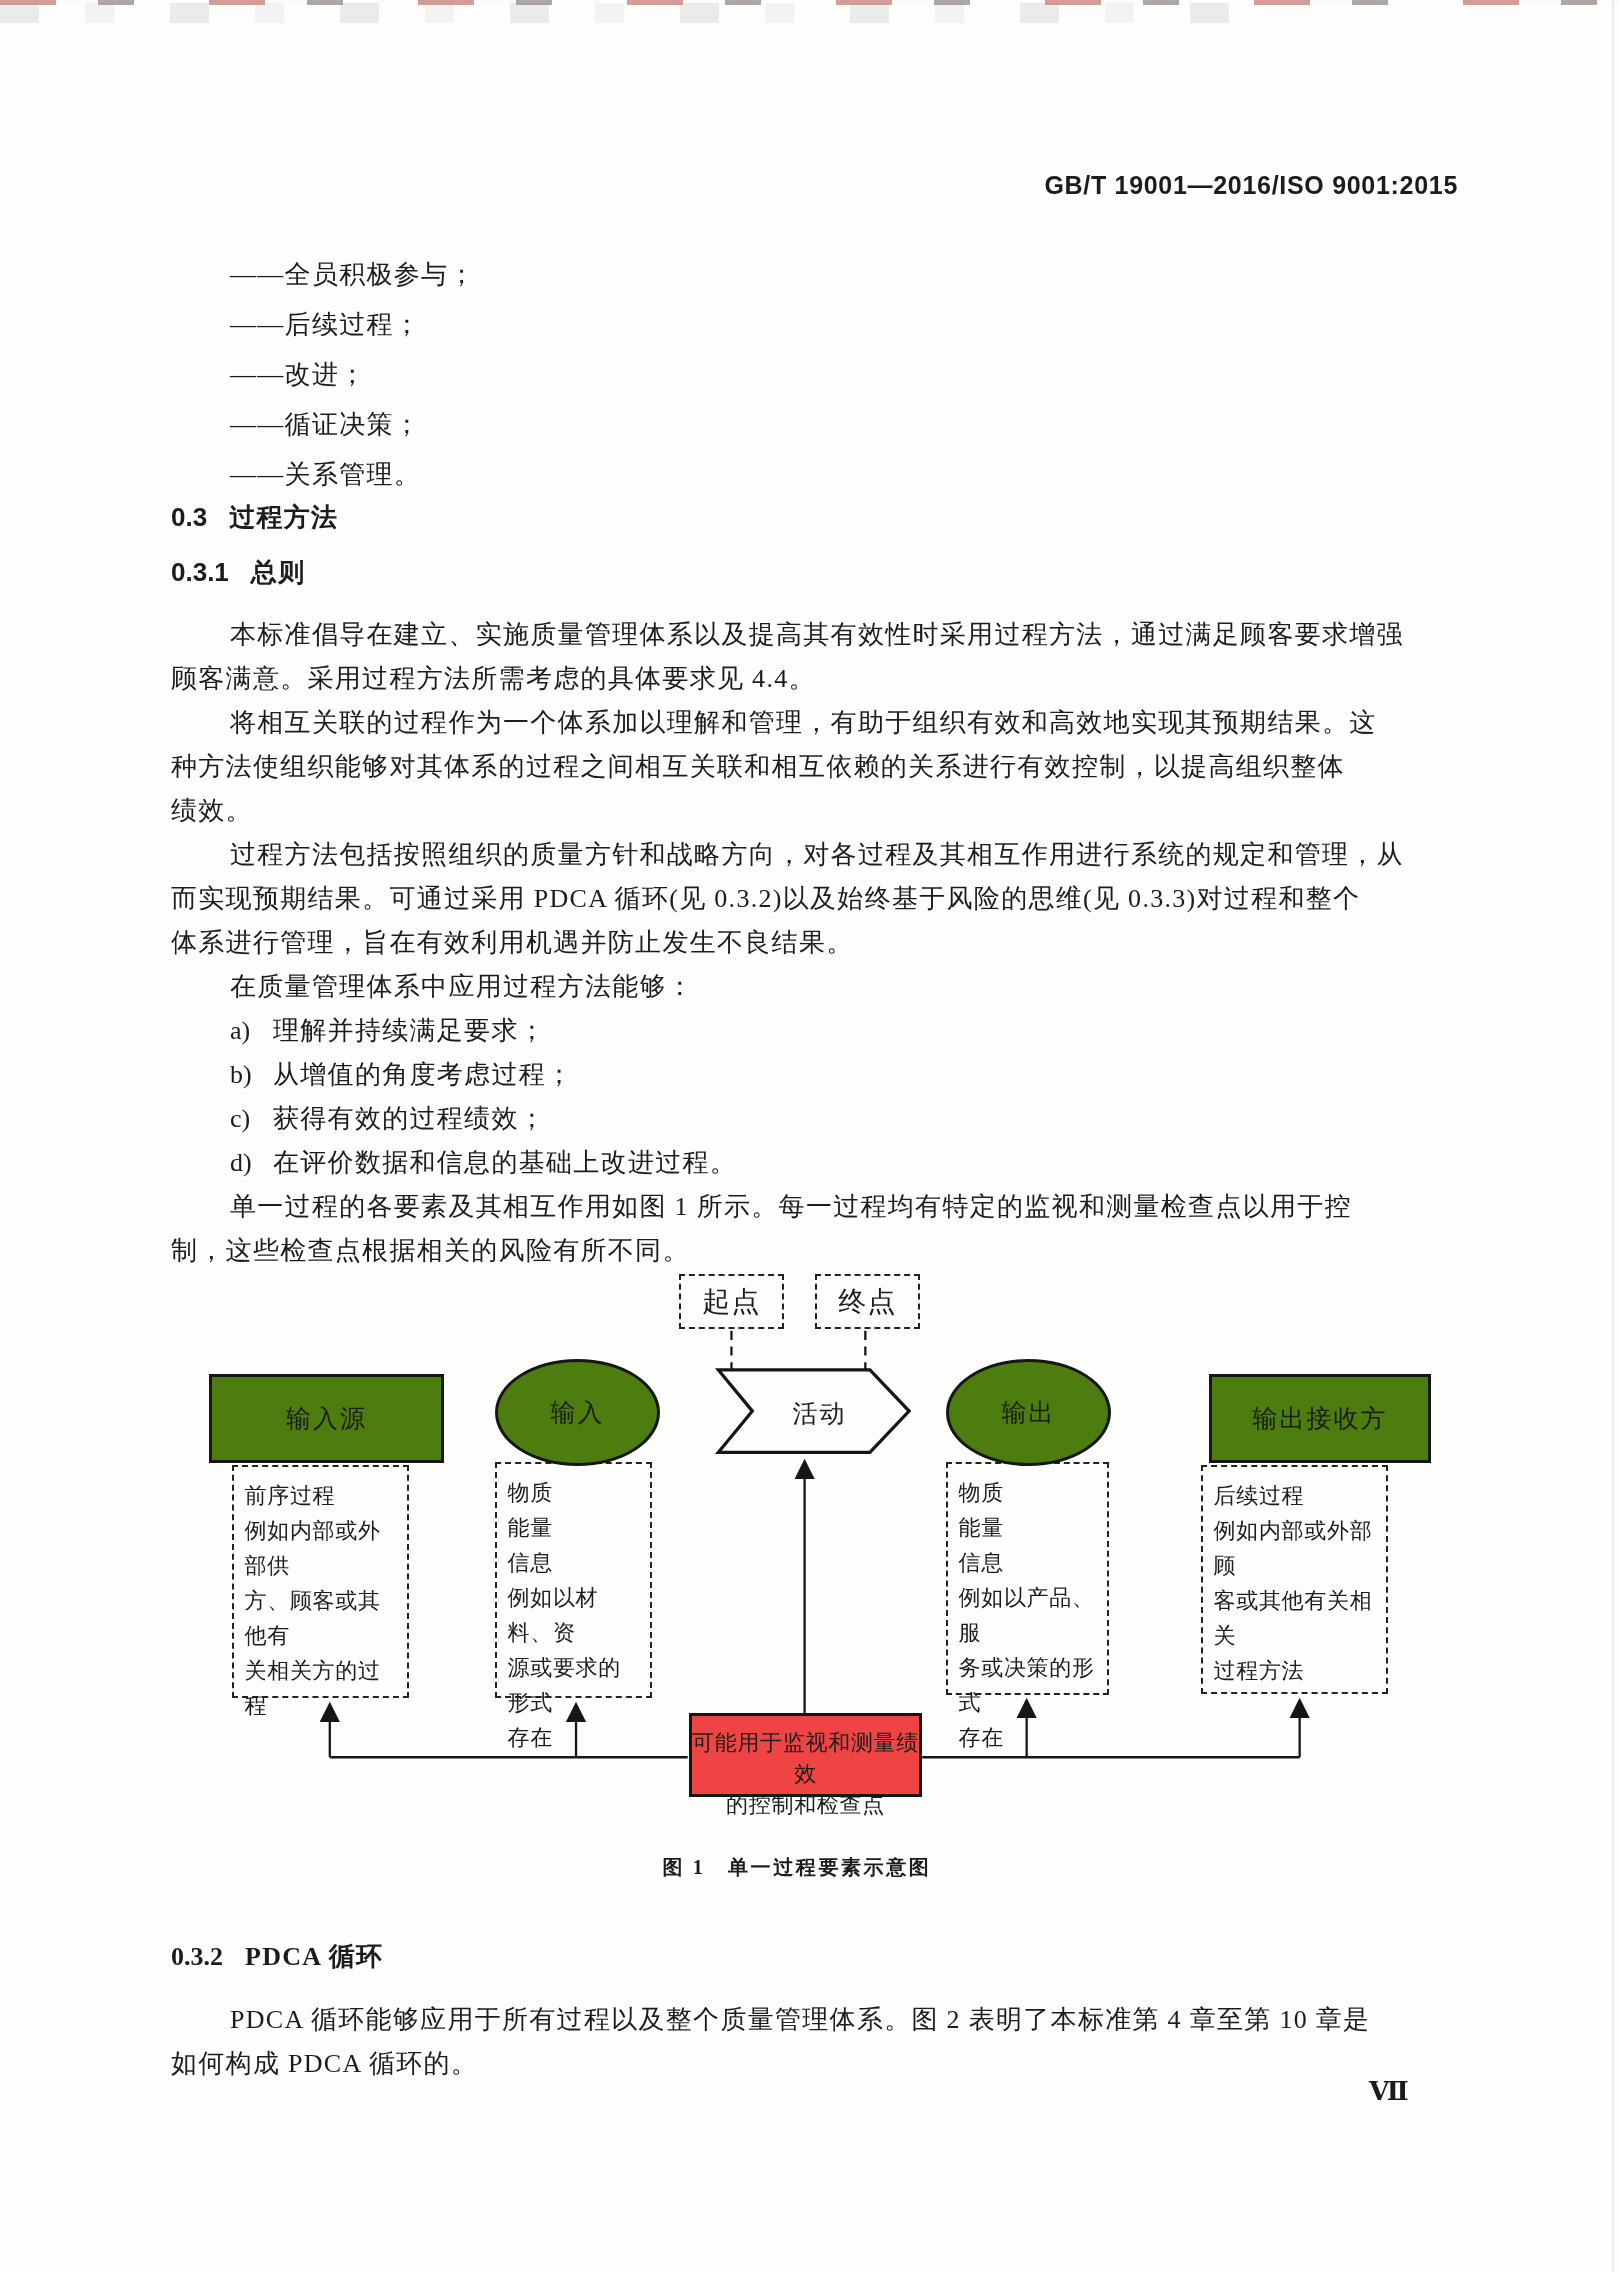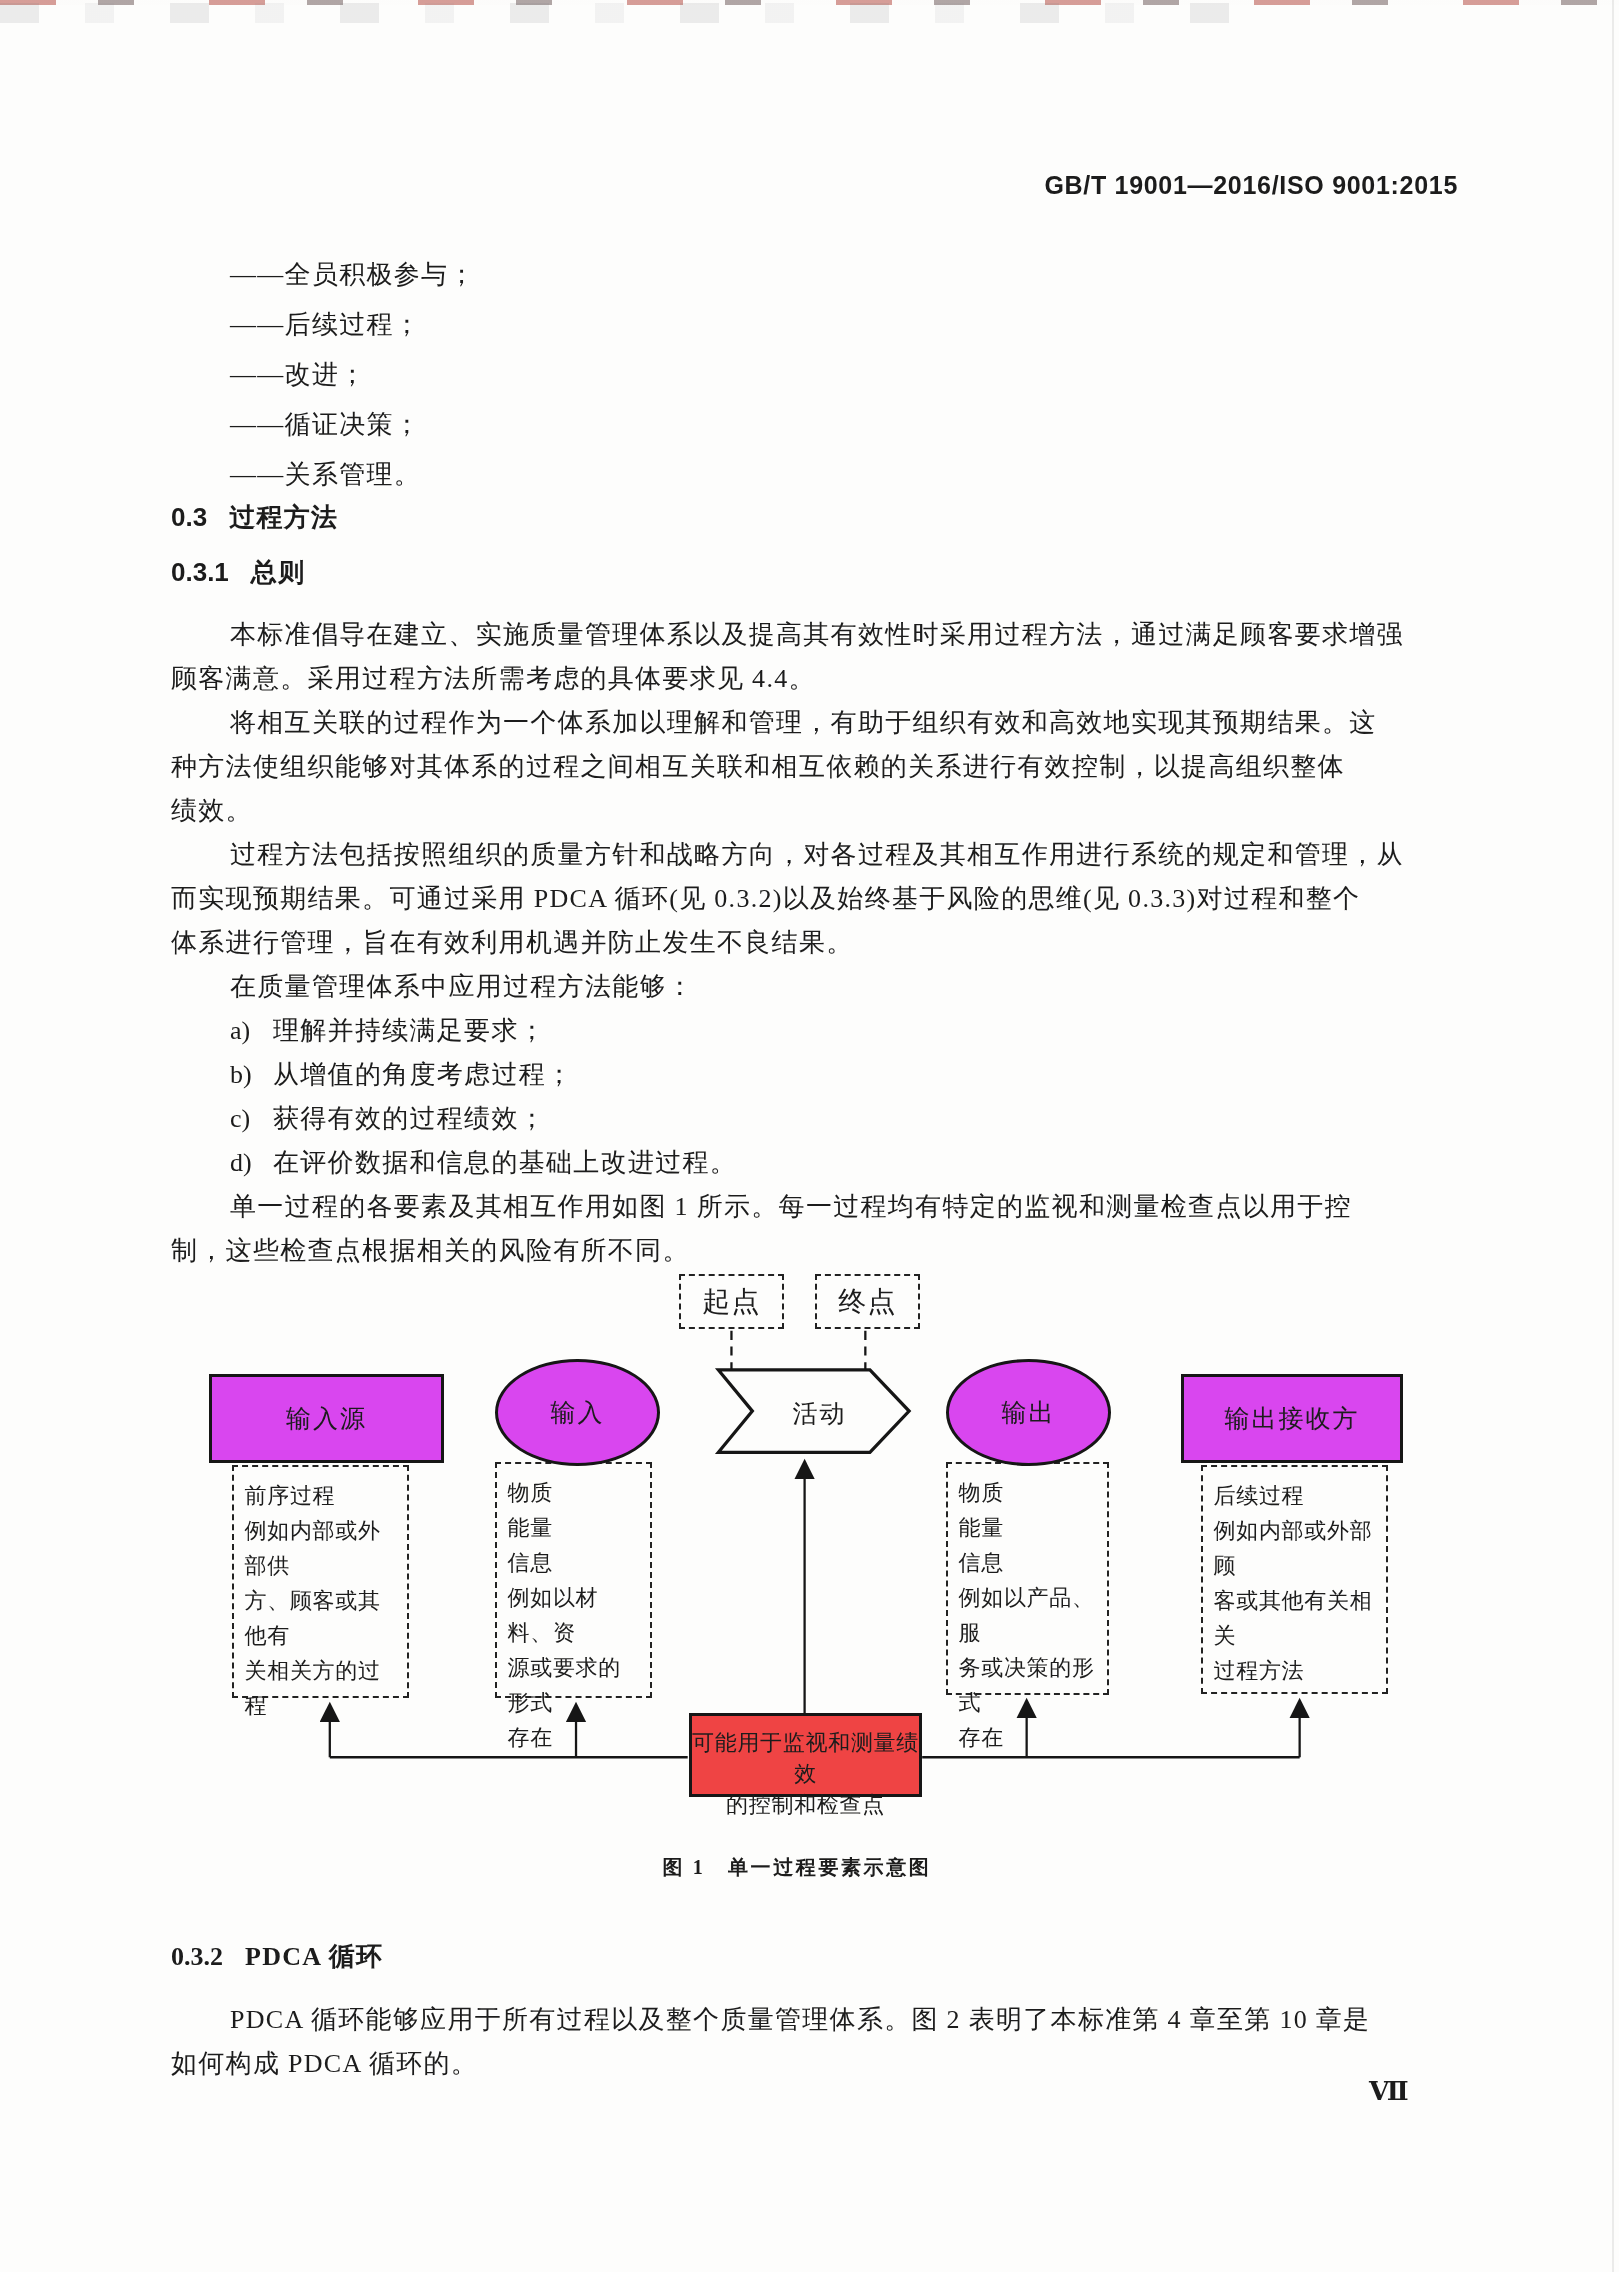--- a/index.html
+++ b/index.html
@@ -26,21 +26,21 @@
   .h03{left:171px;top:500px;}
   .h031{left:171px;top:555px;}
   .h032{left:171px;top:1939px;font-family:Liberation Serif, serif;}
   
   .bodyblock{left:171px;top:613px;width:1300px;font-size:26px;line-height:44px;letter-spacing:1.3px;}
   .pdcablock{left:171px;top:1998px;width:1300px;font-size:26px;line-height:44px;letter-spacing:1.3px;}
   .ln{white-space:nowrap;}
   .indent{padding-left:59px;}
   .marker{display:inline-block;width:43px;letter-spacing:0;}
   
-  .shape{position:absolute;z-index:3;background:#d946ef;display:flex;align-items:center;justify-content:center;
+  .shape{position:absolute;z-index:3;background:#4d7c0f;display:flex;align-items:center;justify-content:center;
     font-size:25px;letter-spacing:2px;}
   .rect{border:3.3px solid #161616;}
   .ellipse{border:3.3px solid #161616;border-radius:50%;}
   .sdash{position:absolute;z-index:3;background:#fdfdfc;border:2px dashed #222;
     display:flex;align-items:center;justify-content:center;font-size:28px;letter-spacing:1.3px;}
   .activity-label{position:absolute;z-index:3;text-align:center;font-size:25px;letter-spacing:2px;}
   .note{position:absolute;z-index:2;box-sizing:border-box;border:2px dashed #222;
     padding:10.5px 10.5px;font-size:22px;line-height:35px;letter-spacing:0.7px;}
   .control{position:absolute;z-index:3;box-sizing:border-box;border:3.3px solid #161616;background:#ef4444;
     text-align:center;font-size:22px;line-height:31px;padding-top:10.5px;letter-spacing:0.7px;}
@@ -122,21 +122,21 @@
 <div class="shape rect" style="left:209px;top:1374px;width:229px;height:83px;">
   <span>输入源</span>
 </div>
 <div class="shape ellipse" style="left:495px;top:1359px;width:159px;height:101px;">
   <span>输入</span>
 </div>
 <div class="activity-label" style="left:751px;top:1397px;width:137px;">活动</div>
 <div class="shape ellipse" style="left:946px;top:1359px;width:159px;height:101px;">
   <span>输出</span>
 </div>
-<div class="shape rect" style="left:1181px;top:1374px;width:216px;height:83px;">
+<div class="shape rect" style="left:1209px;top:1374px;width:216px;height:83px;">
   <span>输出接收方</span>
 </div>
 
 <div class="note" style="left:232px;top:1465px;width:177px;height:233px;">
   <div>前序过程</div>
   <div>例如内部或外部供</div>
   <div>方、顾客或其他有</div>
   <div>关相关方的过程</div>
 </div>
 <div class="note" style="left:495px;top:1462px;width:157px;height:236px;">

